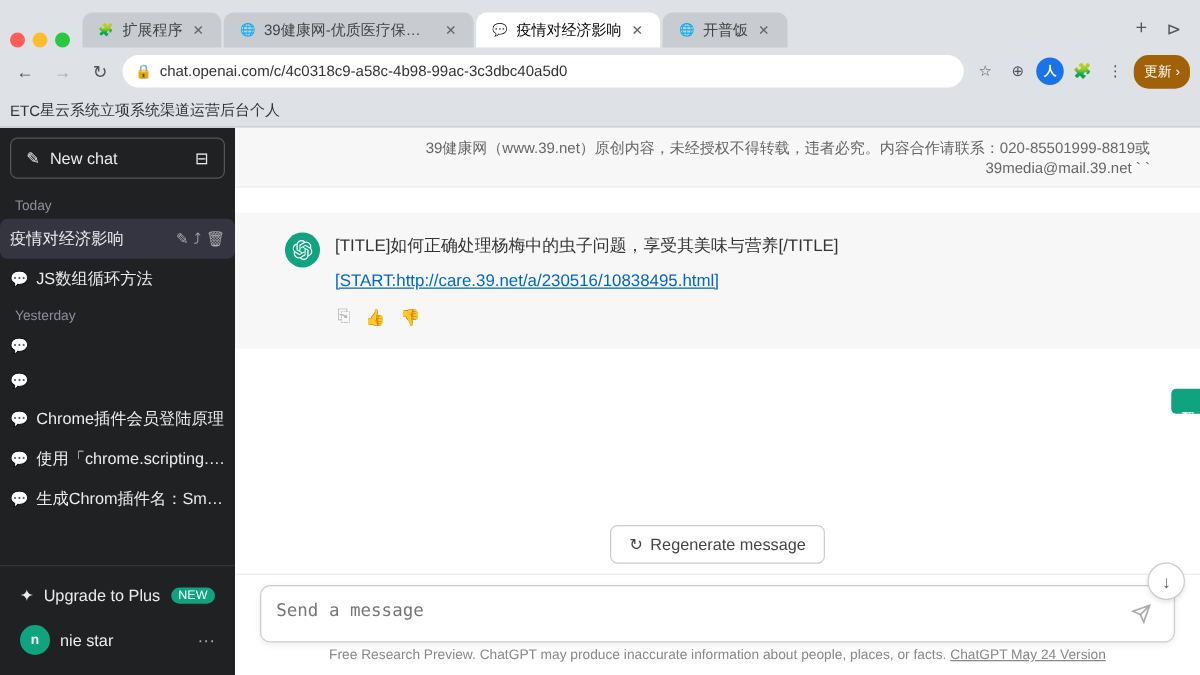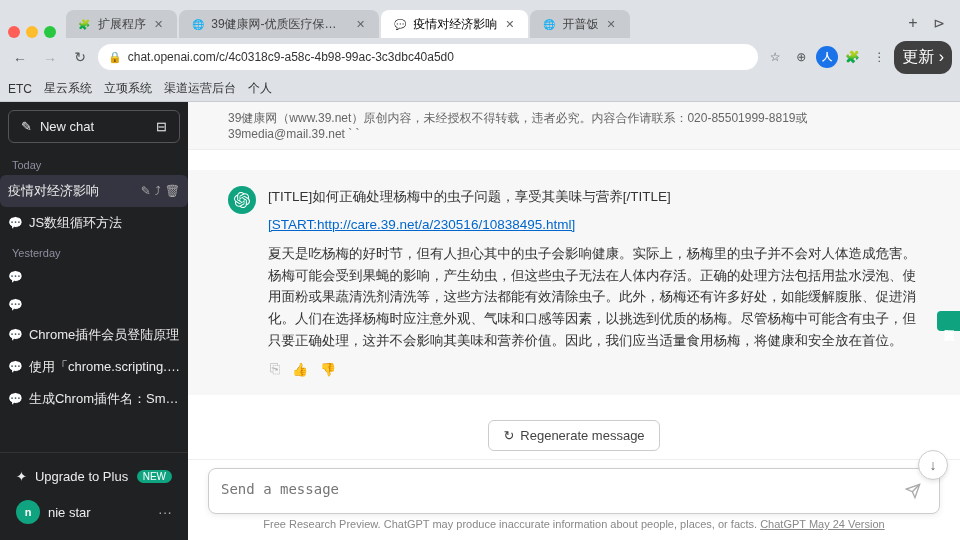--- a/index.html
+++ b/index.html
@@ -10,23 +10,23 @@
     .tab-title { white-space: nowrap; overflow: hidden; text-overflow: ellipsis; max-width: 140px; }
     .tab-favicon { width: 14px; height: 14px; flex-shrink: 0; font-size: 10px; display: flex; align-items: center; justify-content: center; }
     .tab-close { margin-left: auto; font-size: 11px; color: #666; cursor: pointer; padding: 2px; }
 
     .address-bar-row { background: #dee1e6; display: flex; align-items: center; padding: 4px 8px; gap: 6px; height: 38px; }
     .nav-btn { width: 24px; height: 24px; display: flex; align-items: center; justify-content: center; color: #555; font-size: 14px; cursor: pointer; }
     .address-bar { flex: 1; background: #fff; border-radius: 16px; height: 26px; display: flex; align-items: center; padding: 0 10px; font-size: 12px; color: #333; }
     .address-icon { font-size: 11px; color: #888; margin-right: 6px; }
     .browser-actions { display: flex; gap: 4px; align-items: center; }
     .browser-action-btn { width: 22px; height: 22px; display: flex; align-items: center; justify-content: center; font-size: 12px; color: #555; cursor: pointer; }
-    .update-btn { background: #404040; color: #fff; border-radius: 12px; padding: 6px 8px; font-size: 16px; cursor: pointer; }
-
-    .bookmarks-bar { background: #dee1e6; border-bottom: 1px solid #c8cbd0; display: flex; align-items: center; padding: 2px 8px; gap: 12px; height: 26px; font-size: 12px; color: #333; }
+    .update-btn { background: #a16207; color: #fff; border-radius: 12px; padding: 6px 8px; font-size: 11px; cursor: pointer; }
+
+    .bookmarks-bar { background: #dee1e6; border-bottom: 1px solid #c8cbd0; display: flex; align-items: center; padding: 2px 8px; height: 26px; font-size: 12px; color: #333; }
     .bookmark-item { cursor: pointer; white-space: nowrap; }
 
     
     .app { display: flex; flex: 1; overflow: hidden; }
 
     
     .sidebar { width: 188px; background: #202123; color: #ececec; display: flex; flex-direction: column; flex-shrink: 0; height: 100%; overflow: hidden; }
     .sidebar-top { padding: 8px; }
     .new-chat-btn { display: flex; align-items: center; justify-content: space-between; background: transparent; border: 1px solid #555; border-radius: 6px; padding: 8px 12px; color: #ececec; cursor: pointer; font-size: 13px; width: 100%; }
     .new-chat-left { display: flex; align-items: center; gap: 8px; }
@@ -49,21 +49,21 @@
     .user-avatar { width: 24px; height: 24px; border-radius: 50%; background: #10a37f; display: flex; align-items: center; justify-content: center; font-size: 11px; color: #fff; font-weight: bold; }
     .user-name { font-size: 13px; color: #ececec; }
     .more-icon { color: #aaa; font-size: 14px; }
 
     
     .main { flex: 1; display: flex; flex-direction: column; background: #fff; overflow: hidden; }
     .chat-area { flex: 1; overflow-y: auto; padding: 20px 0; }
     .chat-area::-webkit-scrollbar { width: 6px; }
     .chat-area::-webkit-scrollbar-thumb { background: #ccc; border-radius: 3px; }
 
-    .disclaimer { text-align: left; color: #666; font-size: 12px; padding: 8px 40px; background: #f7f7f8; border-bottom: 1px solid #eee; }
+    .disclaimer { text-align: right; color: #666; font-size: 12px; padding: 8px 40px; background: #f7f7f8; border-bottom: 1px solid #eee; }
 
     .message-block { padding: 16px 40px; max-width: 860px; margin: 0 auto; width: 100%; }
     .message-block.assistant { background: #f7f7f8; }
 
     .assistant-header { display: flex; align-items: flex-start; gap: 12px; }
     .assistant-avatar { width: 28px; height: 28px; border-radius: 50%; background: #10a37f; display: flex; align-items: center; justify-content: center; flex-shrink: 0; }
     .assistant-avatar svg { width: 16px; height: 16px; fill: white; }
     .message-content { flex: 1; font-size: 13.5px; line-height: 1.6; color: #333; }
     .message-content a { color: #0066cc; text-decoration: underline; }
     .message-actions { display: flex; gap: 8px; margin-top: 4px; }
@@ -247,21 +247,20 @@
               <svg viewBox="0 0 24 24" xmlns="http://www.w3.org/2000/svg">
                 <path d="M22.2819 9.8211a5.9847 5.9847 0 0 0-.5157-4.9108 6.0462 6.0462 0 0 0-6.5098-2.9A6.0651 6.0651 0 0 0 4.9807 4.1818a5.9847 5.9847 0 0 0-3.9977 2.9 6.0462 6.0462 0 0 0 .7427 7.0966 5.98 5.98 0 0 0 .511 4.9107 6.051 6.051 0 0 0 6.5146 2.9001A5.9847 5.9847 0 0 0 13.2599 24a6.0557 6.0557 0 0 0 5.7718-4.2058 5.9894 5.9894 0 0 0 3.9977-2.9001 6.0557 6.0557 0 0 0-.7475-7.0729zm-9.022 12.6081a4.4755 4.4755 0 0 1-2.8764-1.0408l.1419-.0804 4.7783-2.7582a.7948.7948 0 0 0 .3927-.6813v-6.7369l2.02 1.1686a.071.071 0 0 1 .038.052v5.5826a4.504 4.504 0 0 1-4.4945 4.4944zm-9.6607-4.1254a4.4708 4.4708 0 0 1-.5346-3.0137l.142.0852 4.783 2.7582a.7712.7712 0 0 0 .7806 0l5.8428-3.3685v2.3324a.0804.0804 0 0 1-.0332.0615L9.74 19.9502a4.4992 4.4992 0 0 1-6.1408-1.6464zM2.3408 7.8956a4.485 4.485 0 0 1 2.3655-1.9728V11.6a.7664.7664 0 0 0 .3879.6765l5.8144 3.3543-2.0201 1.1685a.0757.0757 0 0 1-.071 0l-4.8303-2.7865A4.504 4.504 0 0 1 2.3408 7.872zm16.5963 3.8558L13.1038 8.364 15.1192 7.2a.0757.0757 0 0 1 .071 0l4.8303 2.7913a4.4944 4.4944 0 0 1-.6765 8.1042v-5.6772a.79.79 0 0 0-.407-.667zm2.0107-3.0231l-.142-.0852-4.7735-2.7818a.7759.7759 0 0 0-.7854 0L9.409 9.2297V6.8974a.0662.0662 0 0 1 .0284-.0615l4.8303-2.7866a4.4992 4.4992 0 0 1 6.6802 4.66zM8.3065 12.863l-2.02-1.1638a.0804.0804 0 0 1-.038-.0567V6.0742a4.4992 4.4992 0 0 1 7.3757-3.4537l-.142.0805L8.704 5.459a.7948.7948 0 0 0-.3927.6813zm1.0976-2.3654l2.602-1.4998 2.6069 1.4998v2.9994l-2.5974 1.4997-2.6067-1.4997Z"></path>
               </svg>
             </div>
             <div style="flex:1;">
               <div class="message-content">
                 <div style="margin-bottom:6px;font-weight:500;">[TITLE]如何正确处理杨梅中的虫子问题，享受其美味与营养[/TITLE]</div>
                 <div style="margin-bottom:8px;">
                   <a href="#">[START:http://care.39.net/a/230516/10838495.html]</a>
                 </div>
-                <div style="margin-bottom:8px;">夏天是吃杨梅的好时节，但有人担心其中的虫子会影响健康。实际上，杨梅里的虫子并不会对人体造成危害。杨梅可能会受到果蝇的影响，产生幼虫，但这些虫子无法在人体内存活。正确的处理方法包括用盐水浸泡、使用面粉或果蔬清洗剂清洗等，这些方法都能有效清除虫子。此外，杨梅还有许多好处，如能缓解腹胀、促进消化。人们在选择杨梅时应注意外观、气味和口感等因素，以挑选到优质的杨梅。尽管杨梅中可能含有虫子，但只要正确处理，这并不会影响其美味和营养价值。因此，我们应当适量食用杨梅，将健康和安全放在首位。</div>
               </div>
               <div class="message-actions">
                 <button class="msg-action-btn" title="Copy">⎘</button>
                 <button class="msg-action-btn">👍</button>
                 <button class="msg-action-btn">👎</button>
               </div>
             </div>
           </div>
         </div>
       </div>

